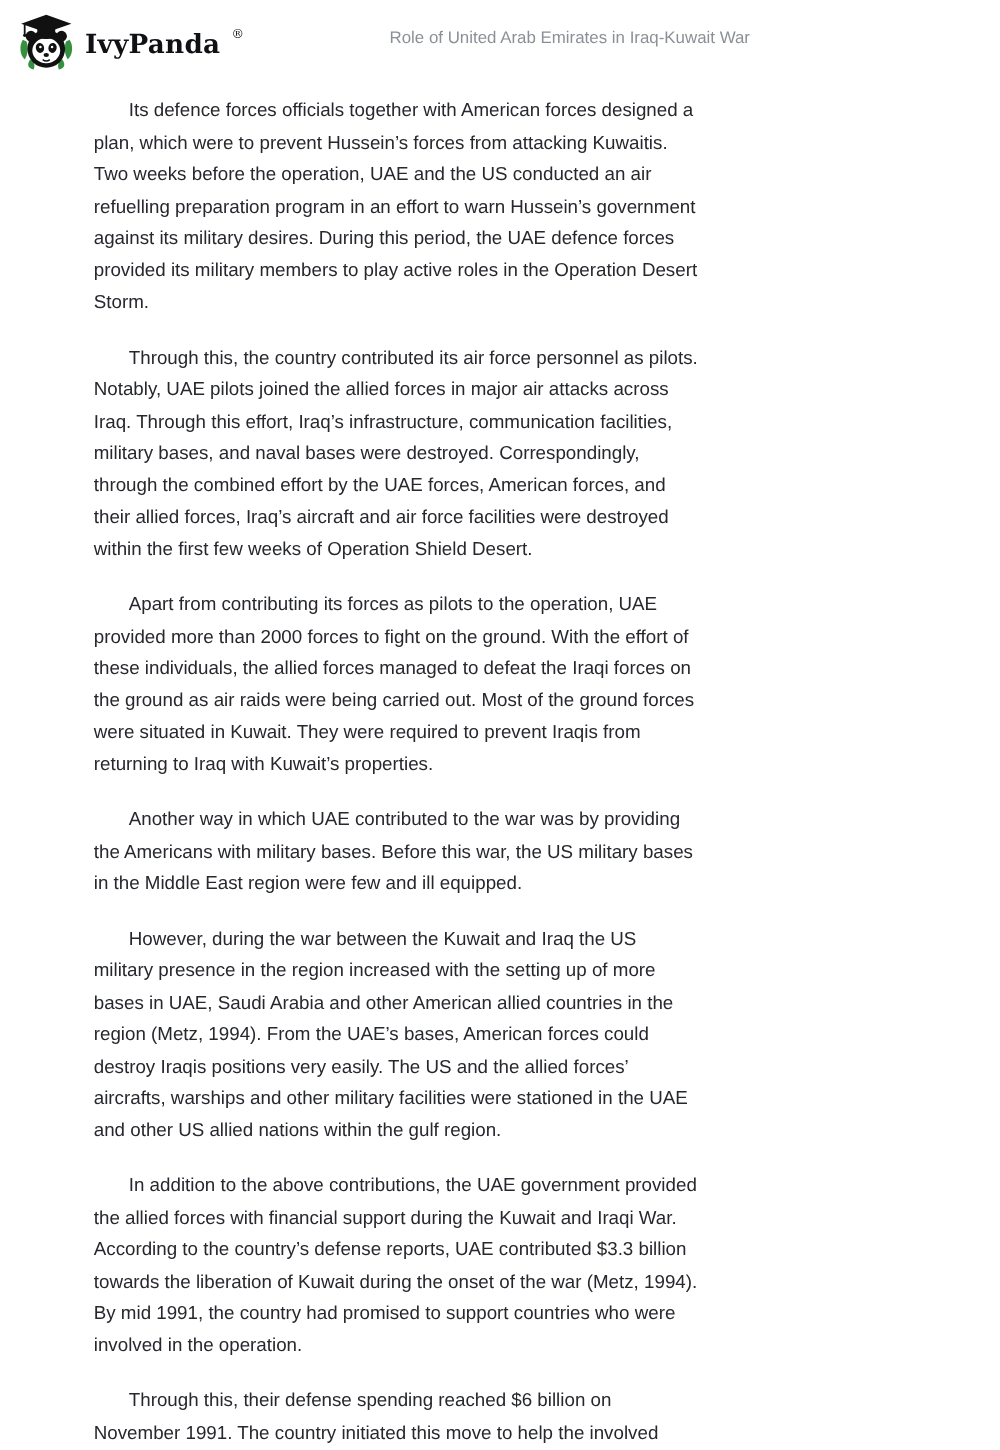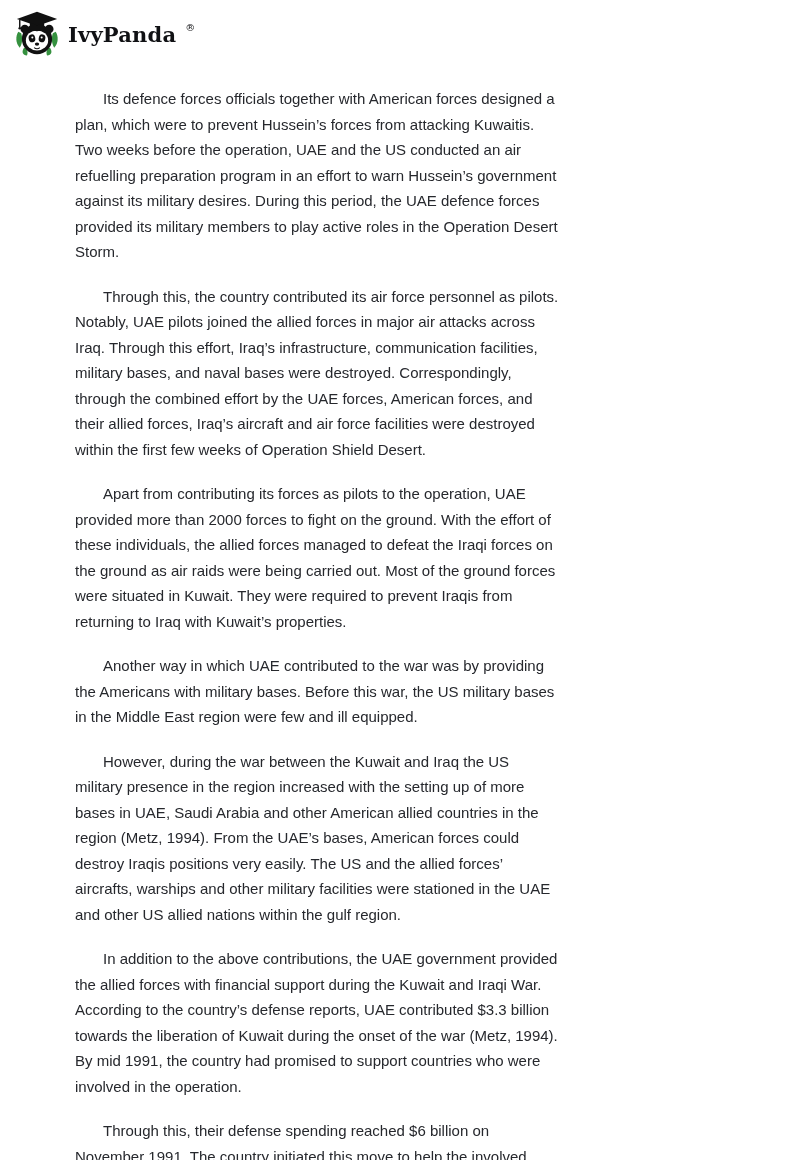--- a/index.html
+++ b/index.html
@@ -10,21 +10,20 @@
     background: #ffffff;
     font-family: "Liberation Sans", sans-serif;
     color: #26282d;
   }
   .page {
     width: 632px;
     height: 1160px;
     display: flex;
     flex-direction: column;
     background: #ffffff;
-    gap: 10px;
   }
 
   
   header.page-header {
     display: flex;
     align-items: flex-start;
     justify-content: space-between;
     padding: 10px 32px 6px 14px;
   }
   .brand {
@@ -121,20 +120,21 @@
 
           <polygon points="32,2 60,12 32,22 4,12" fill="#111111"></polygon>
           <path d="M22 17 L22 26 C22 30 42 30 42 26 L42 17 L32 21 Z" fill="#111111"></path>
           <line x1="8" y1="13" x2="8" y2="24" stroke="#111111" stroke-width="2"></line>
           <circle cx="8" cy="25" r="1.8" fill="#111111"></circle>
         </svg>
       </span>
       <span class="brand-name">IvyPanda</span>
       <span class="registered">®</span>
     </div>
+    <div class="doc-title">Role of United Arab Emirates in Iraq-Kuwait War</div>
   </header>
 
   <main class="article">
     <p>Its defence forces officials together with American forces designed a plan, which were to prevent Hussein’s forces from attacking Kuwaitis. Two weeks before the operation, UAE and the US conducted an air refuelling preparation program in an effort to warn Hussein’s government against its military desires. During this period, the UAE defence forces provided its military members to play active roles in the Operation Desert Storm.</p>
     <p>Through this, the country contributed its air force personnel as pilots. Notably, UAE pilots joined the allied forces in major air attacks across Iraq. Through this effort, Iraq’s infrastructure, communication facilities, military bases, and naval bases were destroyed. Correspondingly, through the combined effort by the UAE forces, American forces, and their allied forces, Iraq’s aircraft and air force facilities were destroyed within the first few weeks of Operation Shield Desert.</p>
     <p>Apart from contributing its forces as pilots to the operation, UAE provided more than 2000 forces to fight on the ground. With the effort of these individuals, the allied forces managed to defeat the Iraqi forces on the ground as air raids were being carried out. Most of the ground forces were situated in Kuwait. They were required to prevent Iraqis from returning to Iraq with Kuwait’s properties.</p>
     <p>Another way in which UAE contributed to the war was by providing the Americans with military bases. Before this war, the US military bases in the Middle East region were few and ill equipped.</p>
     <p>However, during the war between the Kuwait and Iraq the US military presence in the region increased with the setting up of more bases in UAE, Saudi Arabia and other American allied countries in the region (Metz, 1994). From the UAE’s bases, American forces could destroy Iraqis positions very easily. The US and the allied forces’ aircrafts, warships and other military facilities were stationed in the UAE and other US allied nations within the gulf region.</p>
     <p>In addition to the above contributions, the UAE government provided the allied forces with financial support during the Kuwait and Iraqi War. According to the country’s defense reports, UAE contributed $3.3 billion towards the liberation of Kuwait during the onset of the war (Metz, 1994). By mid 1991, the country had promised to support countries who were involved in the operation.</p>
     <p>Through this, their defense spending reached $6 billion on November 1991. The country initiated this move to help the involved countries recover their economic losses resulting from this operation. To meet these huge military spending, the country increased its oil exports and prices during the period.</p>

